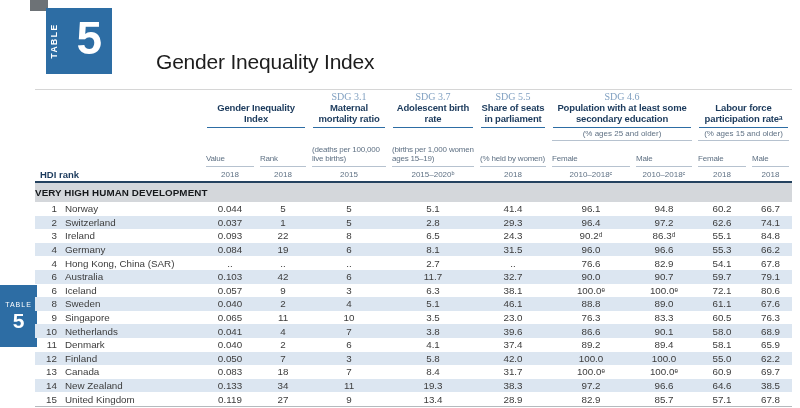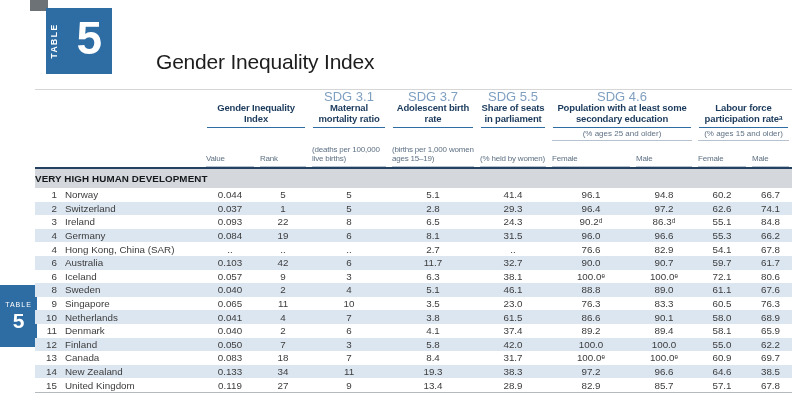--- a/index.html
+++ b/index.html
@@ -23,21 +23,21 @@
   .side-tab .st-num{font-size:21px;font-weight:bold;line-height:1;}
 
   .table-area{position:absolute;left:35px;top:92px;width:757px;}
   table{border-collapse:collapse;table-layout:fixed;width:757px;}
   td{padding:0;overflow:hidden;}
 
   
   .hdr td{vertical-align:bottom;}
   .r1 td{height:36px;}
   .gt{text-align:center;}
-  .sdg{font-size:13px;color:var(--sdg,#7f9fc0);margin-bottom:2px;min-height:9px;line-height:9px;}
+  .sdg{font-size:10px;color:var(--sdg,#7f9fc0);margin-bottom:2px;min-height:9px;line-height:9px;font-family:Liberation Serif, serif;}
   .ttl{font-size:9.5px;font-weight:bold;color:var(--navy,#1b3a5c);line-height:1.1;letter-spacing:-0.15px;}
   .u{border-bottom:1px solid var(--accent,#2d6da4);padding-bottom:3px;margin:0 4px;}
   .r2 td{height:13px;margin-top:40px;}
   .note{font-size:8px;color:var(--subtext,#5f7184);text-align:center;}
   .u2{border-bottom:1px solid #b6c2cf;padding-bottom:2px;margin:0 3px;}
   .r3 td{height:26px;}
   .lab{font-size:8px;color:var(--subtext,#5f7184);text-align:left;line-height:1.2;letter-spacing:-0.2px;}
   .r4 td{height:14px;font-size:8px;color:var(--subtext,#5f7184);text-align:center;vertical-align:middle;}
   .r4 .hdi{font-size:9.5px;font-weight:bold;color:var(--navy,#1b3a5c);text-align:left;padding-left:5px;}
   .thick-rule{width:757px;height:2px;background:var(--rule,#24425f);}
@@ -162,20 +162,32 @@
             </td>
         <td>
               <div class="lab u2">Male</div>
             </td>
         <td>
               <div class="lab u2">Female</div>
             </td>
         <td>
               <div class="lab u2">Male</div>
             </td>
+      </tr>
+      <tr class="r4">
+        <td class="hdi">HDI rank</td>
+        <td>2018</td>
+        <td>2018</td>
+        <td>2015</td>
+        <td>2015–2020ᵇ</td>
+        <td>2018</td>
+        <td>2010–2018ᶜ</td>
+        <td>2010–2018ᶜ</td>
+        <td>2018</td>
+        <td>2018</td>
       </tr>
     </tbody>
       </table>
 
     <div class="thick-rule"></div>
 
     <table class="bodytbl">
       <colgroup>
         <col style="width:168px">
           <col style="width:54px">
@@ -267,21 +279,21 @@
       <span class="rk">6</span><span class="nm">Australia</span>
     </td>
     <td>0.103</td>
     <td>42</td>
     <td>6</td>
     <td>11.7</td>
     <td>32.7</td>
     <td>90.0</td>
     <td>90.7</td>
     <td>59.7</td>
-    <td>61.7</td>
+    <td>79.1</td>
   </tr>
           <tr>
     <td class="cname">
       <span class="rk">6</span><span class="nm">Iceland</span>
     </td>
     <td>0.057</td>
     <td>9</td>
     <td>3</td>
     <td>6.3</td>
     <td>38.1</td>
@@ -319,21 +331,21 @@
     <td>76.3</td>
   </tr>
           <tr class="stripe">
     <td class="cname">
       <span class="rk">10</span><span class="nm">Netherlands</span>
     </td>
     <td>0.041</td>
     <td>4</td>
     <td>7</td>
     <td>3.8</td>
-    <td>61.5</td>
+    <td>39.6</td>
     <td>86.6</td>
     <td>90.1</td>
     <td>58.0</td>
     <td>68.9</td>
   </tr>
           <tr>
     <td class="cname">
       <span class="rk">11</span><span class="nm">Denmark</span>
     </td>
     <td>0.040</td>

